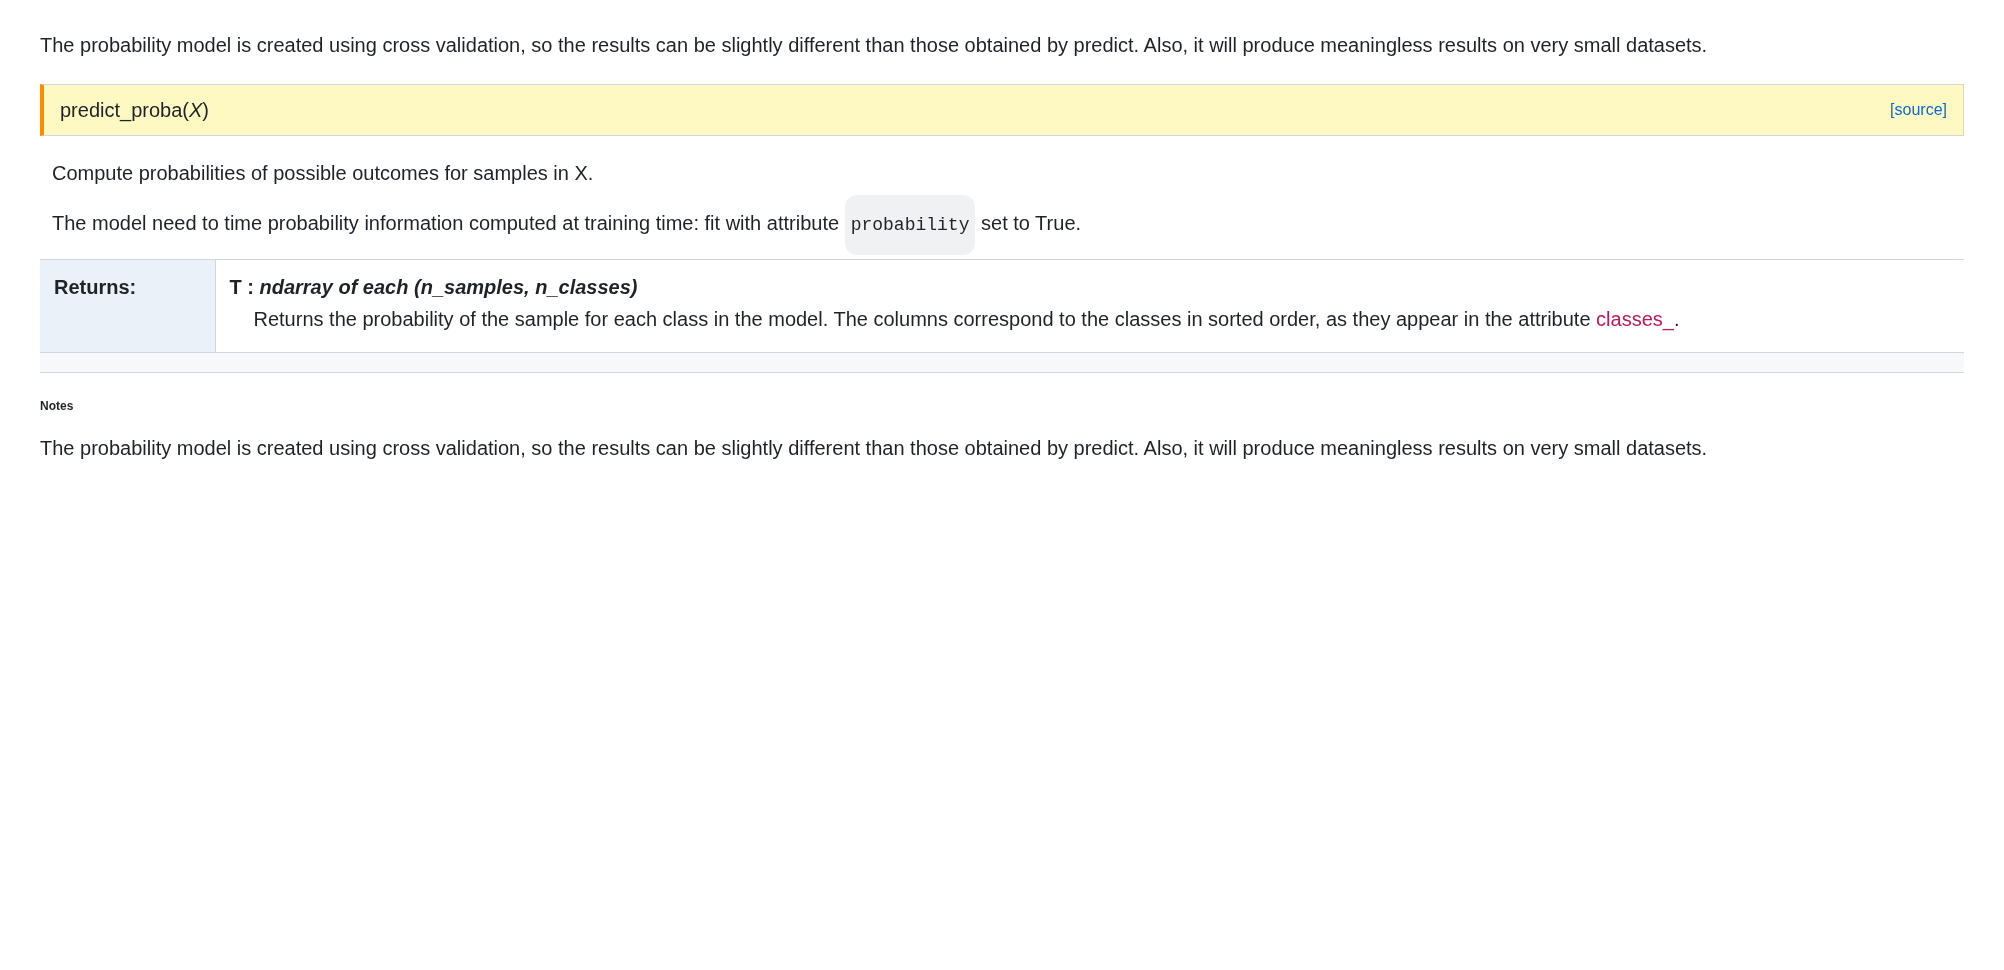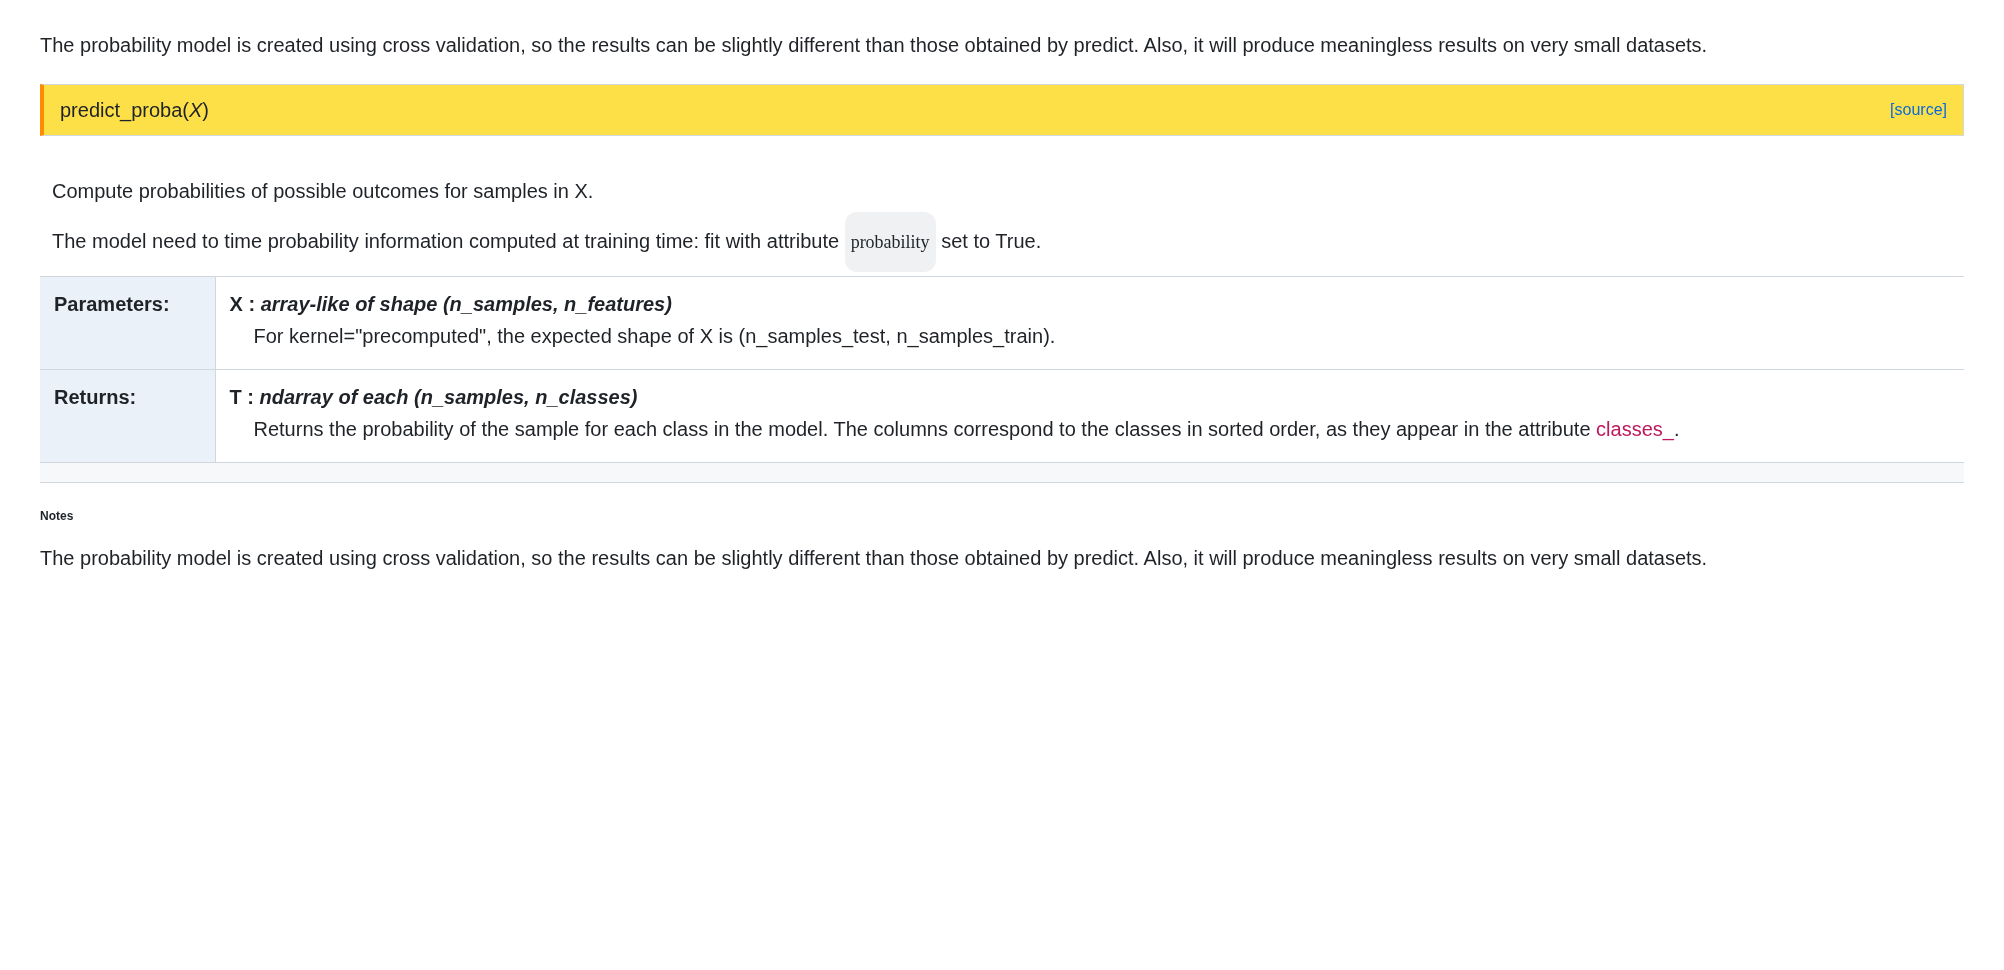--- a/index.html
+++ b/index.html
@@ -15,44 +15,44 @@
       padding: 30px 40px;
       max-width: 2004px;
     }
     .intro-text {
       margin-bottom: 24px;
     }
     .method-signature {
       display: flex;
       justify-content: space-between;
       align-items: center;
-      background: #fde047;
+      background: #fef9c3;
       border: 1px solid #d0d7de;
       border-left: 4px solid #fd8c00;
       padding: 10px 16px;
-      margin-bottom: 40px;
+      margin-bottom: 22px;
     }
     .method-name {
       font-size: 20px;
       color: #1f2328;
     }
     .method-param-italic {
       font-style: italic;
     }
     .source-link {
       color: #0969da;
       font-size: 16px;
       text-decoration: none;
     }
     .description {
       margin-bottom: 20px;
       margin-left: 12px;
     }
     .code-inline {
-      font-family: Liberation Serif, serif;
+      font-family: Liberation Mono, monospace;
       background: #eff1f3;
       padding: 20px 6px;
       border-radius: 12px;
       font-size: 18px;
     }
     .field-table {
       width: 100%;
       border-collapse: collapse;
       margin-bottom: 24px;
       border-bottom: 1px solid #d0d7de;
@@ -116,29 +116,20 @@
 
 <p class="description">Compute probabilities of possible outcomes for samples in X.</p>
 
 <p class="description">
   <span>The model need to time probability information computed at training time: fit with attribute </span><code class="code-inline">probability</code><span> set to True.</span>
 </p>
 
 <table class="field-table">
   <tbody>
     <tr>
-      <th class="field-label">Parameters:</th>
-      <td class="field-content">
-        <div>
-          <span class="param-name">X</span><span class="param-name"> : </span><span class="param-type">array-like of shape (n_samples, n_features)</span>
-        </div>
-        <div class="param-desc">For kernel="precomputed", the expected shape of X is (n_samples_test, n_samples_train).</div>
-      </td>
-    </tr>
-    <tr>
       <th class="field-label">Returns:</th>
       <td class="field-content">
         <div>
           <span class="param-name">T</span><span class="param-name"> : </span><span class="param-type">ndarray of each (n_samples, n_classes)</span>
         </div>
         <div class="param-desc">
           <span>Returns the probability of the sample for each class in the model. The columns correspond to the classes in sorted order, as they appear in the attribute </span><a href="#" class="link">classes_</a><span>.</span>
         </div>
       </td>
     </tr>

